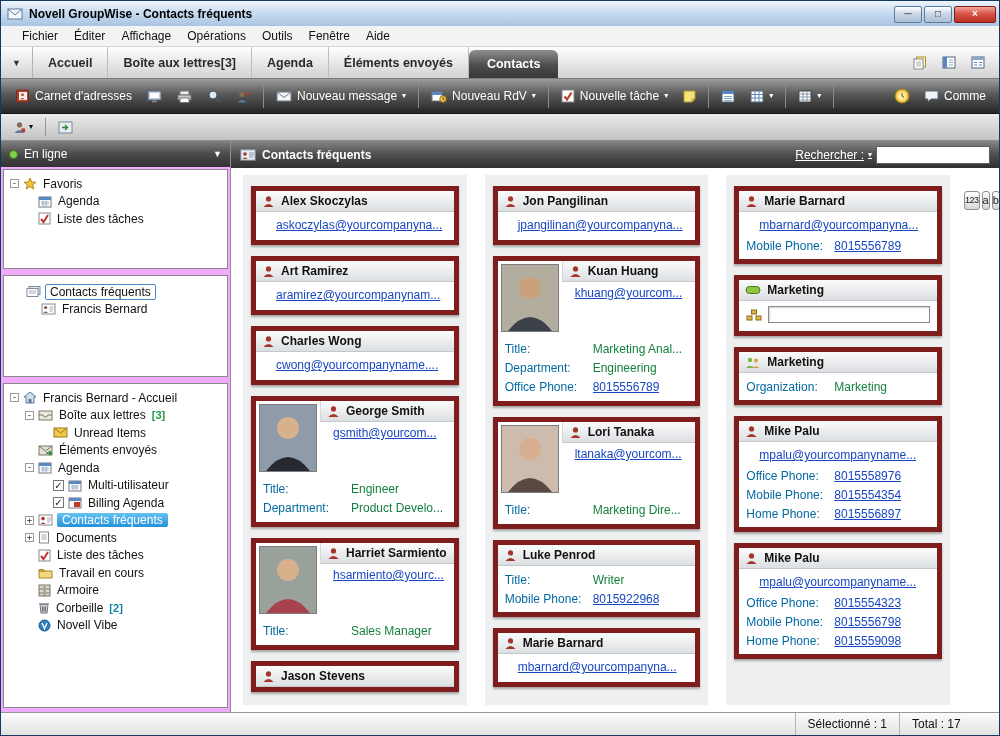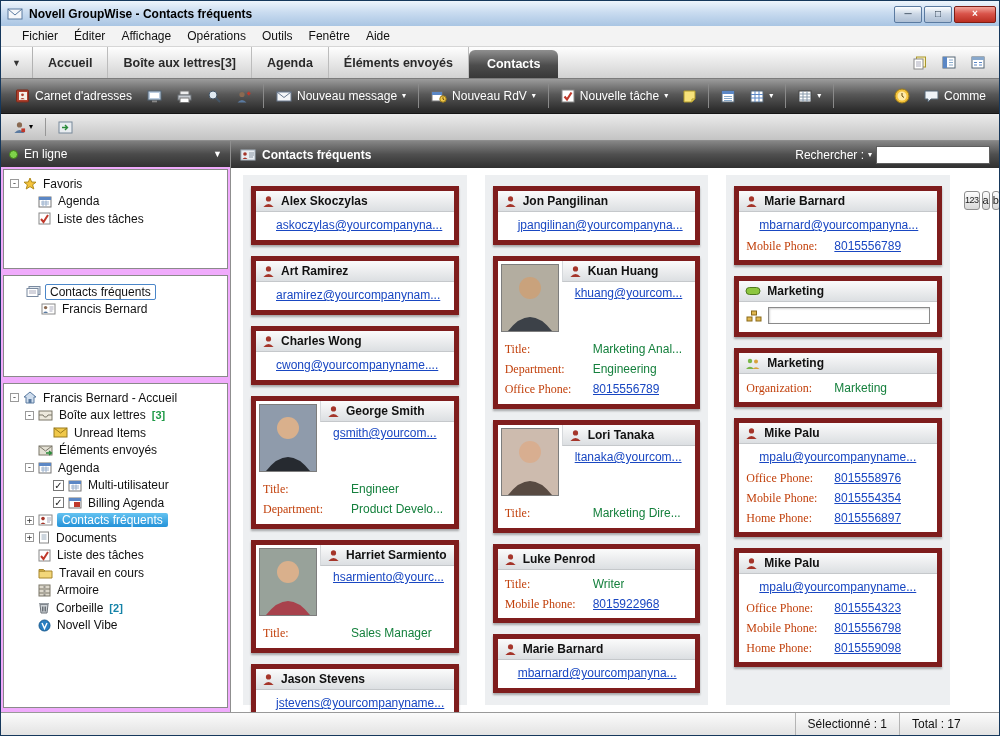--- a/index.html
+++ b/index.html
@@ -76,39 +76,39 @@
               padding:0 5px; }
   .badge { font-size:11px; font-weight:bold; }
   .cbx { width:11px; height:11px; flex:none; border:1px solid #777; background:#fff; font-size:10px;
          line-height:9px; text-align:center; color:#222; }
 
   
   .main { flex:1; display:flex; flex-direction:column; min-width:0; background:#fff; }
   .main-header { height:27px; flex:none; display:flex; align-items:center; gap:6px; padding:0 9px;
         background:linear-gradient(#868686,#4f4f4f 50%,#303030); color:#fff; }
   .mh-title { font-size:12px; font-weight:bold; }
-  .search-area { margin-left:auto; display:flex; align-items:center; gap:4px; font-size:12px; }
+  .search-area { margin-left:auto; display:flex; align-items:center; gap:4px; font-size:12px;text-decoration:underline; }
   .search-input { width:114px; height:18px; border:1px solid #5f5f5f; background:#fff; font-size:12px;
         padding:0 3px; font-family:inherit; }
 
   .cards-zone { flex:1; display:flex; min-height:0; padding:7px 3px 7px 12px; background:#fff; }
   .cols { flex:1; display:flex; gap:18px; padding-right:12px; min-width:0; }
   .col { flex:1; background:#edeff1; padding:11px 8px 11px 8px; min-width:0; }
   .card { background:#fff; border:5px solid #7f1d1d; margin-bottom:11px;
           box-shadow:0 2px 2px rgba(0,0,0,.3); }
   .card-header { background:linear-gradient(#fbfbfb,#dcdfe2); border-bottom:1px solid #c5c8cb;
           padding:3px 6px; display:flex; align-items:center; gap:6px; font-size:12px; font-weight:bold;
           color:#111; white-space:nowrap; overflow:hidden; }
   .card-body { padding:2px 7px 6px; }
   .card-fields { padding:2px 7px 7px; }
   .card-fields.inbody { padding:0; }
   .email { color:#1947c2; text-decoration:underline; font-size:12px; margin:4px 0 2px 13px;
            display:inline-block; white-space:nowrap; }
   .frow { display:flex; font-size:12px; margin-top:5px; white-space:nowrap; }
-  .frow .fl { width:88px; flex:none; color:#c2410c;font-family:Liberation Serif, serif; }
+  .frow .fl { width:88px; flex:none; color:#0369a1; }
   .frow .fv { color:#15803d; overflow:hidden; }
   .frow .fv.link { color:#1947c2; text-decoration:underline; }
   .prow { display:flex;justify-content:center; }
   .photo { width:58px; height:68px; flex:none; margin:3px; border:1px solid #7d7d7d; display:block; }
   .pright { flex:1; min-width:0; }
   .pright .card-header { border-left:1px solid #d5d8db; }
   .res-row { display:flex; align-items:center; gap:6px; padding:5px 7px 8px; }
   .res-box { flex:1; height:17px; border:1px solid #8a8a8a; background:#fff;
              box-shadow:inset 1px 1px 2px rgba(0,0,0,.18); }
 
@@ -708,21 +708,20 @@
               <div class="card">
                 <div class="card-header">
                   <span class="ic">
                     <svg width="13" height="13" viewBox="0 0 14 14">
                       <circle cx="7" cy="4.2" r="2.8" fill="#a5352a"></circle>
                       <path d="M1.5 13 Q7 6.5 12.5 13 Z" fill="#a5352a"></path>
                     </svg>
                   </span>
                   <span>Jason Stevens</span>
                 </div>
-                <div class="card-body"><a class="email">jstevens@yourcompanyname...</a></div>
               </div>
             </div>
             <div class="col">
               <div class="card">
                 <div class="card-header">
                   <span class="ic">
                     <svg width="13" height="13" viewBox="0 0 14 14">
                       <circle cx="7" cy="4.2" r="2.8" fill="#a5352a"></circle>
                       <path d="M1.5 13 Q7 6.5 12.5 13 Z" fill="#a5352a"></path>
                     </svg>

